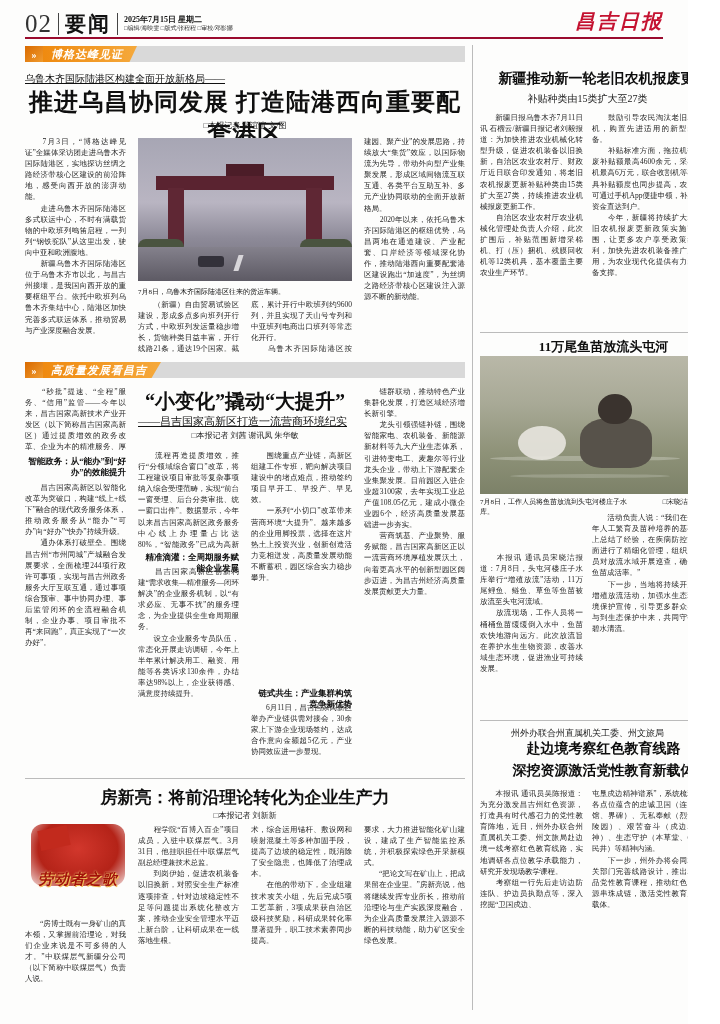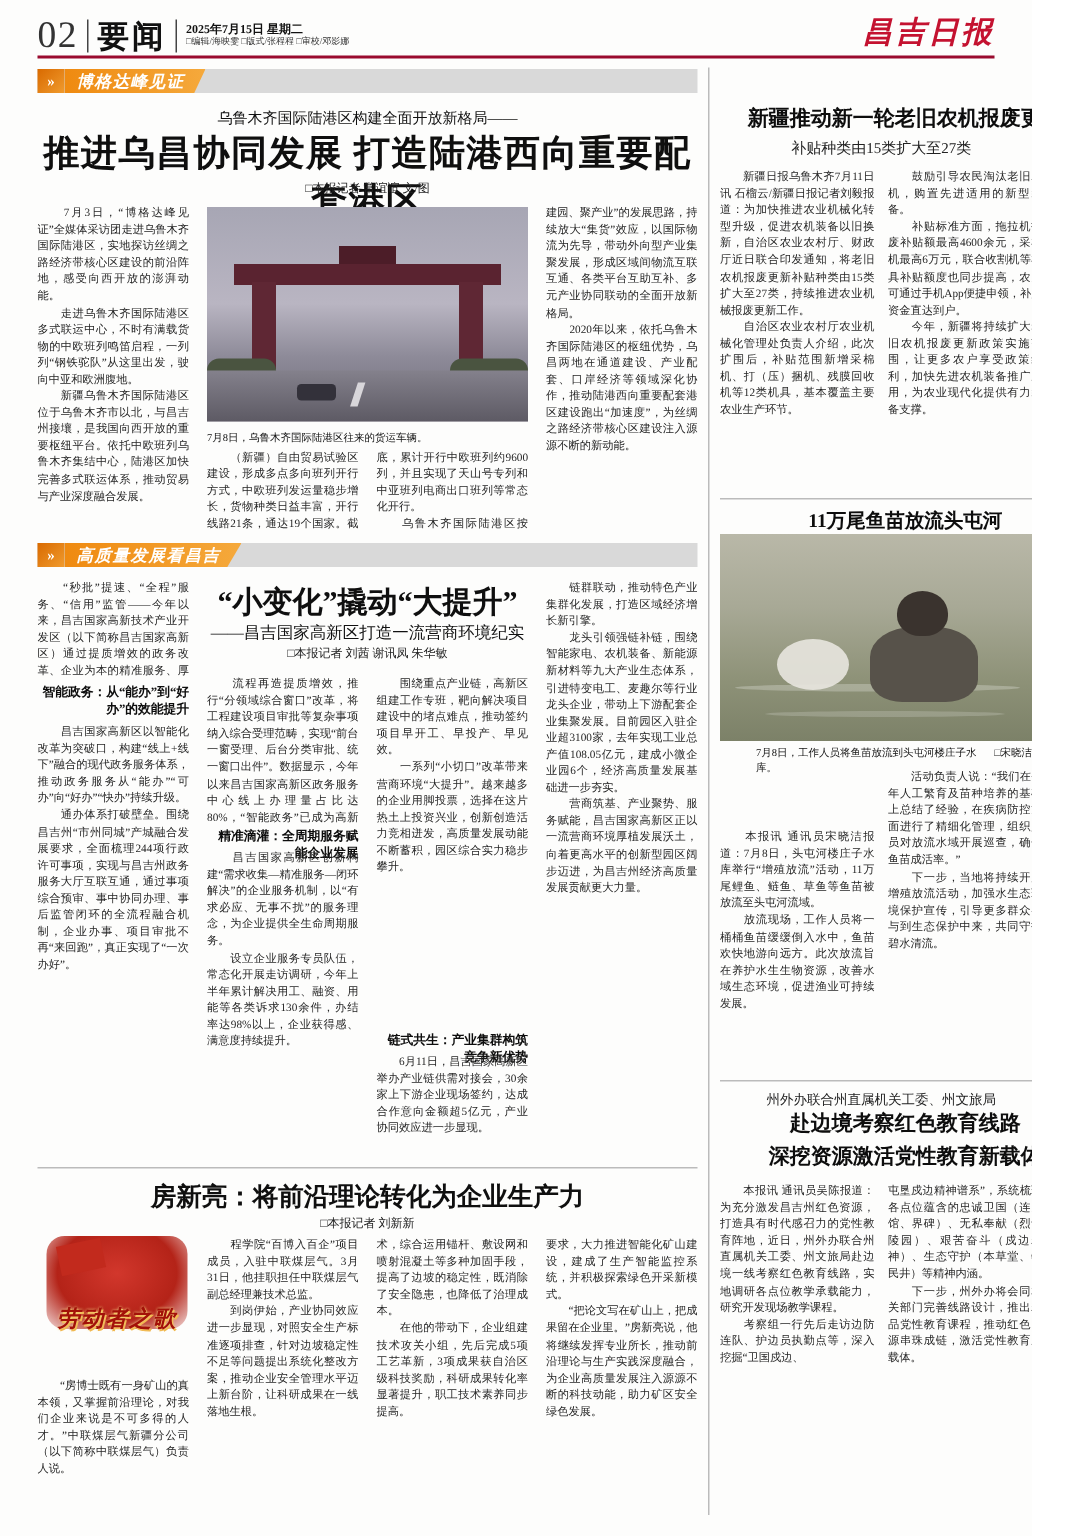--- a/index.html
+++ b/index.html
@@ -19,21 +19,21 @@
   .masthead { position:absolute; right:0; top:-2px; font-size:20px; font-weight:700; font-style:italic; color:#c41230; font-family:"Liberation Serif",serif; letter-spacing:2px; }
   .redrule { position:absolute; left:25px; right:25px; top:37px; height:2px; background:#9a0b2e; }
 
   
   .badgebar { position:absolute; left:25px; width:440px; height:16px; background:#d9d9d9; }
   .badge { position:absolute; left:0; top:0; height:16px; display:flex; align-items:center; }
   .chev { width:18px; height:16px; background:linear-gradient(135deg,#d96a00,#f09b2e); color:#fff; font-size:10px; font-weight:700; display:flex; align-items:center; justify-content:center; }
   .blabel { height:16px; padding:0 14px 0 8px; background:linear-gradient(90deg,#ef8a10,#f5a93c); color:#fff; font-size:11px; font-weight:700; font-style:italic; display:flex; align-items:center; letter-spacing:1px; clip-path:polygon(0 0,100% 0,92% 100%,0 100%); }
 
   
-  .kicker { position:absolute; text-align:center; font-size:10px; color:#111; }
+  .kicker { position:absolute; text-align:left; font-size:10px; color:#111;text-decoration:underline; }
   .bighead { position:absolute; text-align:center; font-weight:700; color:#0f0f0f; font-family:"Liberation Serif",serif; }
   .byline { position:absolute; text-align:center; font-size:8px; color:#222; }
   .colblk { position:absolute; width:101px; font-size:7.5px; line-height:1.48; text-align:justify; color:#262626; white-space:pre-line; overflow:hidden; }
   .subhd { position:absolute; width:101px; font-size:8.5px; font-weight:700; text-align:right; color:#0d0d0d; line-height:1.35; }
   .caption { position:absolute; font-size:7px; color:#111; }
 
   
   .photo1 { position:absolute; left:138px; top:138px; width:214px; height:143px; background:linear-gradient(180deg,#a7a6b4 0%,#b9b5c2 45%,#8d8a98 70%,#6f6c78 100%); overflow:hidden; }
   .p1-beam { position:absolute; left:18px; top:38px; width:178px; height:14px; background:#5a2330; }
   .p1-top { position:absolute; left:88px; top:26px; width:38px; height:14px; background:#4c1d28; }
@@ -160,21 +160,21 @@
   <div class="byline" style="left:25px; top:810px; width:440px;">□本报记者 刘新新</div>
 
   <div class="stamp">
     <div class="stamp-bg"></div>
     <div class="stamp-flag"></div>
     <div class="stamp-text">劳动者之歌</div>
   </div>
 
   <div class="colblk" style="left:25px; top:918px; height:92px;">　　“房博士既有一身矿山的真本领，又掌握前沿理论，对我们企业来说是不可多得的人才。”中联煤层气新疆分公司（以下简称中联煤层气）负责人说。</div>
   <div class="colblk" style="left:138px; top:824px; height:186px;">　　程学院“百博入百企”项目成员，入驻中联煤层气。3月31日，他挂职担任中联煤层气副总经理兼技术总监。
-　　到岗伊始，产业协同效应进一步显现，对照安全生产标准逐项排查，针对边坡稳定性不足等问题提出系统化整改方案，推动企业安全管理水平迈上新台阶，让科研成果在一线落地生根。</div>
+　　到岗伊始，促进农机装备以旧换新，对照安全生产标准逐项排查，针对边坡稳定性不足等问题提出系统化整改方案，推动企业安全管理水平迈上新台阶，让科研成果在一线落地生根。</div>
   <div class="colblk" style="left:251px; top:824px; height:186px;">术，综合运用锚杆、敷设网和喷射混凝土等多种加固手段，提高了边坡的稳定性，既消除了安全隐患，也降低了治理成本。
 　　在他的带动下，企业组建技术攻关小组，先后完成5项工艺革新，3项成果获自治区级科技奖励，科研成果转化率显著提升，职工技术素养同步提高。</div>
   <div class="colblk" style="left:364px; top:824px; height:186px;">要求，大力推进智能化矿山建设，建成了生产智能监控系统，并积极探索绿色开采新模式。
 　　“把论文写在矿山上，把成果留在企业里。”房新亮说，他将继续发挥专业所长，推动前沿理论与生产实践深度融合，为企业高质量发展注入源源不断的科技动能，助力矿区安全绿色发展。</div>
 
   <div class="r-head" style="top:70px; font-size:14px;">新疆推动新一轮老旧农机报废更新</div>
   <div class="r-sub" style="top:92px;">补贴种类由15类扩大至27类</div>
   <div class="rcol" style="left:480px; top:112px; height:215px;">　　新疆日报乌鲁木齐7月11日讯 石榴云/新疆日报记者刘毅报道：为加快推进农业机械化转型升级，促进农机装备以旧换新，自治区农业农村厅、财政厅近日联合印发通知，将老旧农机报废更新补贴种类由15类扩大至27类，持续推进农业机械报废更新工作。
 　　自治区农业农村厅农业机械化管理处负责人介绍，此次扩围后，补贴范围新增采棉机、打（压）捆机、残膜回收机等12类机具，基本覆盖主要农业生产环节。</div>
   <div class="rcol" style="left:592px; top:112px; height:215px;">　　鼓励引导农民淘汰老旧农机，购置先进适用的新型装备。
@@ -184,21 +184,21 @@
   <div class="hdiv" style="left:480px; top:332px; width:215px;"></div>
 
   <div class="r-head" style="top:338px; font-size:13px;">11万尾鱼苗放流头屯河</div>
   <div class="photo2">
     <div class="p2-rippleA"></div>
     <div class="p2-rippleB"></div>
     <div class="p2-bag"></div>
     <div class="p2-body"></div>
     <div class="p2-head"></div>
   </div>
-  <div class="caption" style="left:504px; top:497px; width:160px;">7月8日，工作人员将鱼苗放流到头屯河楼庄子水库。</div>
+  <div class="caption" style="left:480px; top:497px; width:160px;">7月8日，工作人员将鱼苗放流到头屯河楼庄子水库。</div>
   <div class="caption" style="left:640px; top:497px; width:55px; text-align:right;">□宋晓洁摄</div>
   <div class="rcol" style="left:480px; top:512px; height:205px;margin-top:40px;">　　本报讯 通讯员宋晓洁报道：7月8日，头屯河楼庄子水库举行“增殖放流”活动，11万尾鲤鱼、鲢鱼、草鱼等鱼苗被放流至头屯河流域。
 　　放流现场，工作人员将一桶桶鱼苗缓缓倒入水中，鱼苗欢快地游向远方。此次放流旨在养护水生生物资源，改善水域生态环境，促进渔业可持续发展。</div>
   <div class="rcol" style="left:592px; top:512px; height:205px;">　　活动负责人说：“我们在去年人工繁育及苗种培养的基础上总结了经验，在疾病防控方面进行了精细化管理，组织人员对放流水域开展巡查，确保鱼苗成活率。”
 　　下一步，当地将持续开展增殖放流活动，加强水生态环境保护宣传，引导更多群众参与到生态保护中来，共同守护碧水清流。</div>
 
   <div class="hdiv" style="left:480px; top:720px; width:215px;"></div>
 
   <div class="r-kicker" style="top:727px;">州外办联合州直属机关工委、州文旅局</div>
   <div class="r-head" style="top:762px; font-size:14px;">深挖资源激活党性教育新载体</div>

